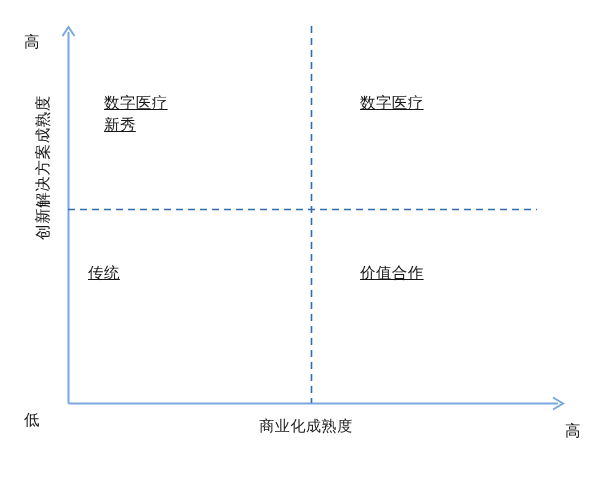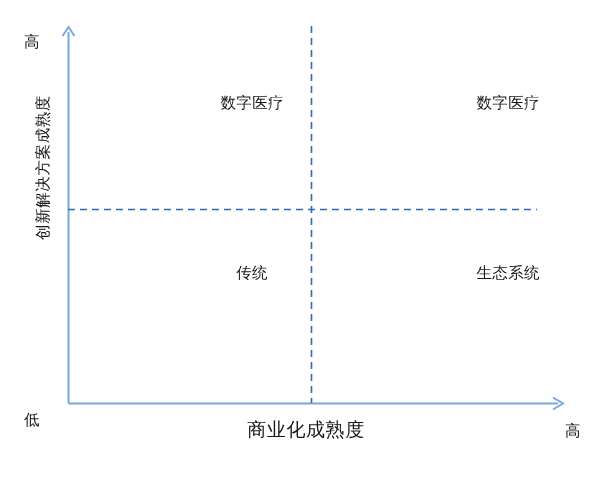--- a/index.html
+++ b/index.html
@@ -26,26 +26,27 @@
     top: 0;
     width: 614px;
     height: 479px;
     pointer-events: none;
   }
 
   
   .quadrant {
     position: absolute;
     width: 180px;
-    text-align: right;
+    text-align: left;
     color: #171717;
     font-size: 15.5px;
     line-height: 1.42;
     letter-spacing: 0.4px;
     white-space: nowrap;
+    text-decoration: underline;
   }
   .quadrant .ln {
     display: block;
   }
 
   #q-top-left     { left: 104px; top: 92px; }
   #q-top-right    { left: 360px; top: 92px; }
   #q-bottom-left  { left: 88px; top: 262px; }
   #q-bottom-right { left: 360px; top: 262px; }
 
@@ -63,21 +64,21 @@
     letter-spacing: 0.6px;
     white-space: nowrap;
   }
   #x-axis-title {
     position: absolute;
     left: 206px;
     top: 417px;
     width: 200px;
     text-align: center;
     color: #171717;
-    font-size: 19px;
+    font-size: 15px;
     letter-spacing: 0.6px;
     white-space: nowrap;
   }
 
   
   .endpoint {
     position: absolute;
     color: #171717;
     font-size: 15.5px;
     white-space: nowrap;
@@ -101,32 +102,33 @@
 
     <polyline points="553,397.5 563,403.5 553,409.5" fill="none" stroke="#7ba7e0" stroke-width="2" stroke-linecap="butt" stroke-linejoin="miter"></polyline>
 
     <line x1="68" y1="209.5" x2="537" y2="209.5" stroke="#2e6db4" stroke-width="1.6" stroke-dasharray="7 5"></line>
 
     <line x1="311.5" y1="26" x2="311.5" y2="403" stroke="#2e6db4" stroke-width="1.6" stroke-dasharray="7 5"></line>
   </svg>
 
   <div class="quadrant" id="q-top-left">
     <span class="ln">数字医疗</span>
+    <span class="ln">新秀</span>
   </div>
 
   <div class="quadrant" id="q-top-right">
     <span class="ln">数字医疗</span>
   </div>
 
   <div class="quadrant" id="q-bottom-left">
     <span class="ln">传统</span>
   </div>
 
   <div class="quadrant" id="q-bottom-right">
-    <span class="ln">生态系统</span>
+    <span class="ln">价值合作</span>
   </div>
 
   <div id="y-axis-title">创新解决方案成熟度</div>
   <div id="x-axis-title">商业化成熟度</div>
 
   <div class="endpoint" id="y-high-marker">高</div>
   <div class="endpoint" id="y-low-marker">低</div>
   <div class="endpoint" id="x-high-marker">高</div>
 
 </div>

